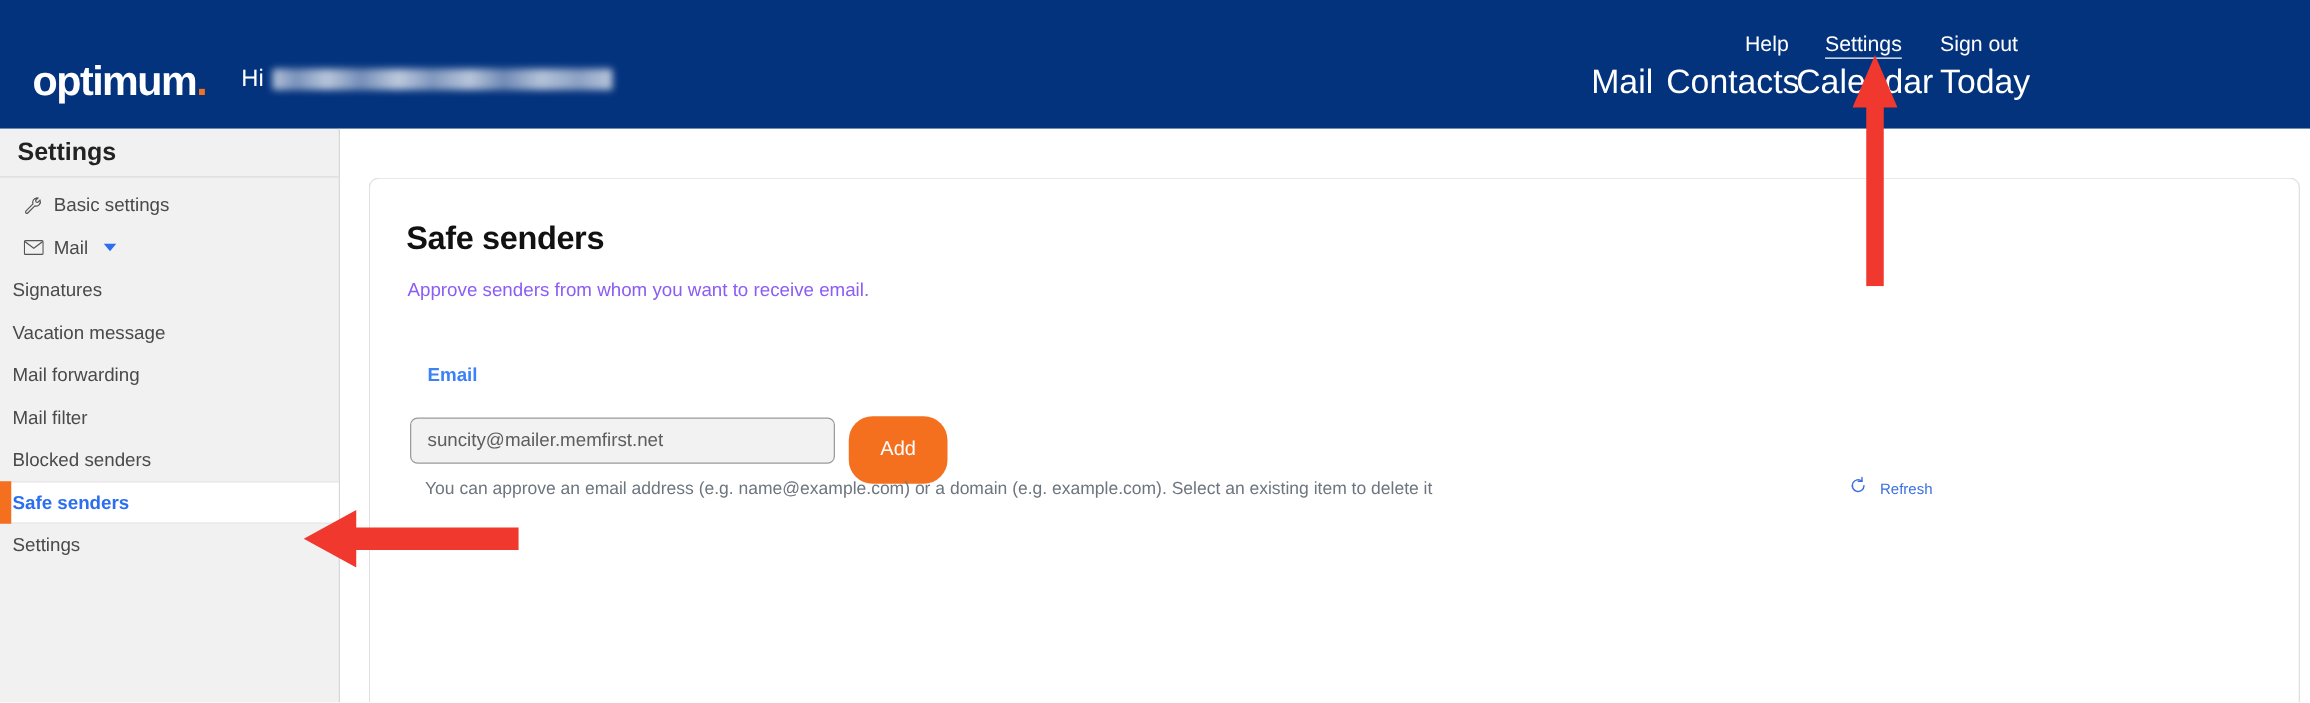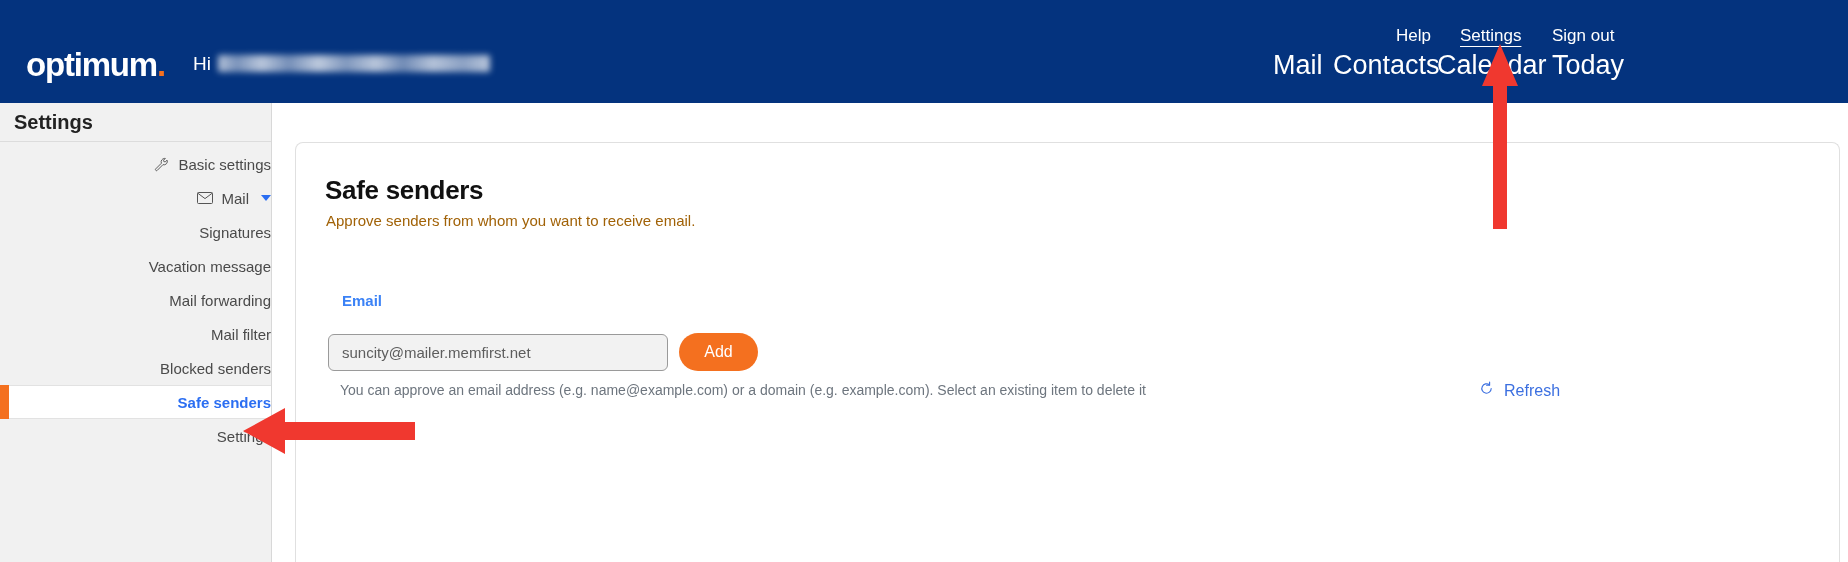--- a/index.html
+++ b/index.html
@@ -99,21 +99,20 @@
   .nav-item {
     position: relative;
     display: flex;
     align-items: center;
     height: 34px;
     padding-left: 18px;
     font-size: 15px;
     color: #4a4a4a;
     gap: 8px;
     white-space: nowrap;
-    justify-content: flex-end;
   }
   .nav-item.sub { padding-left: 10px; }
   .nav-item.active {
     background: #ffffff;
     color: #2b6ef2;
     font-weight: bold;
     border-top: 1px solid #e2e2e2;
     border-bottom: 1px solid #e2e2e2;
   }
   .nav-item.active::before {
@@ -155,27 +154,27 @@
   .card-title {
     position: absolute;
     left: 29px; top: 32px;
     font-size: 26px;
     font-weight: bold;
     color: #111111;
     letter-spacing: -0.3px;
   }
   .card-subtitle {
     position: absolute;
-    left: 30px; top: 69px;
+    left: 30px; top: 81px;
     font-size: 15px;
-    color: #a16207;
+    color: #8b5cf6;
     text-align: right;
   }
   #refresh-row { position: absolute; left: 1183px; top: 238px; display: flex; align-items: center; gap: 10px; }
-  #refresh-row .refresh-label { font-size: 16px; color: #3b6fe0; }
+  #refresh-row .refresh-label { font-size: 12px; color: #3b6fe0; }
 
   .field-label {
     position: absolute;
     left: 46px; top: 149px;
     font-size: 15px;
     font-weight: bold;
     color: #3b82f6;
   }
 
   .email-input {
@@ -188,21 +187,21 @@
     padding: 0 13px;
     font-family: "Liberation Sans", sans-serif;
     font-size: 15px;
     color: #5d5d5d;
     outline: none;
   }
 
   .add-button {
     position: absolute;
     left: 383px; top: 190px;
-    width: 79px; height: 38px;
+    width: 79px; height: 54px;
     background: #f4701f;
     border: none;
     border-radius: 19px;
     color: #ffffff;
     font-family: "Liberation Sans", sans-serif;
     font-size: 16px;
     cursor: pointer;
   }
   #helper-abs { position: absolute; left: 44px; top: 239px; font-size: 14px; color: #6d757e; white-space: nowrap; }
 

